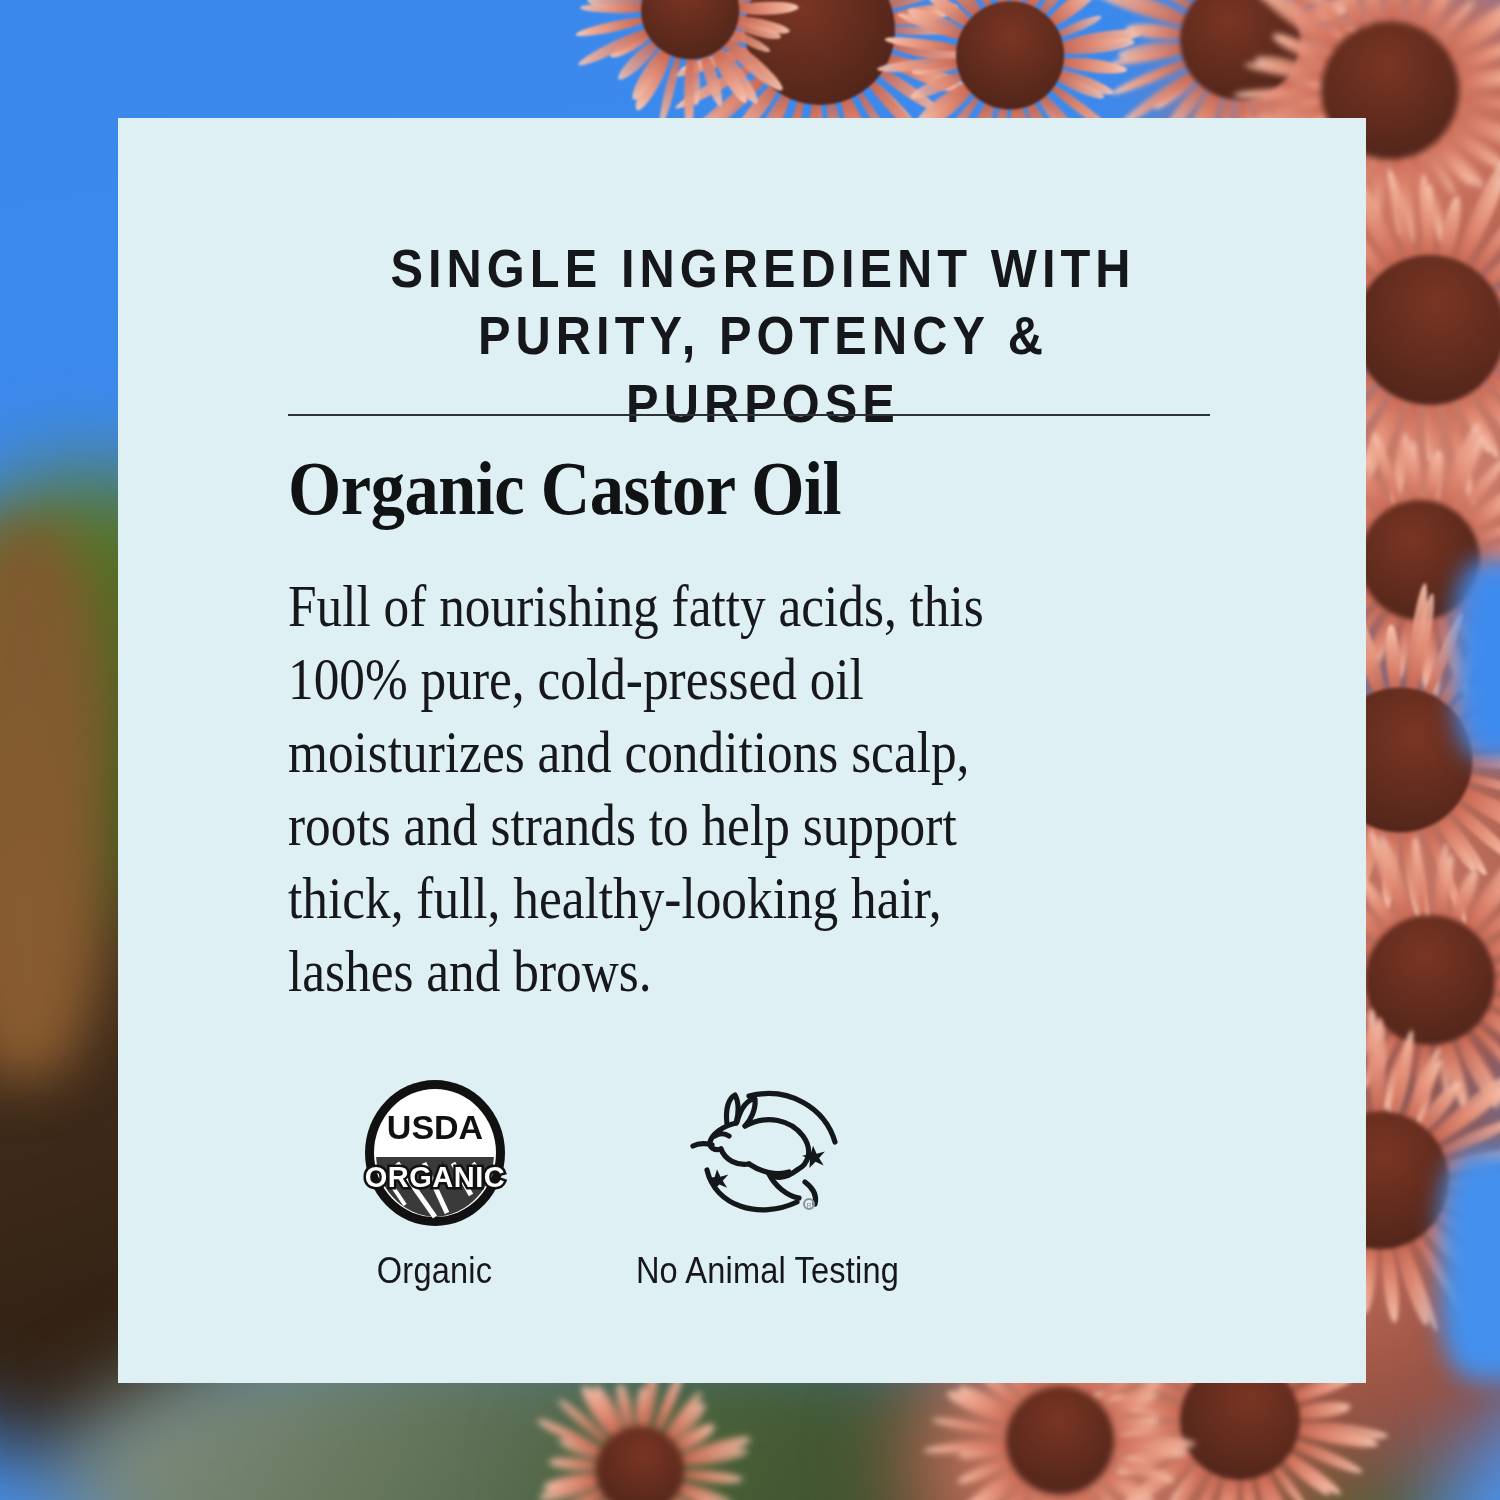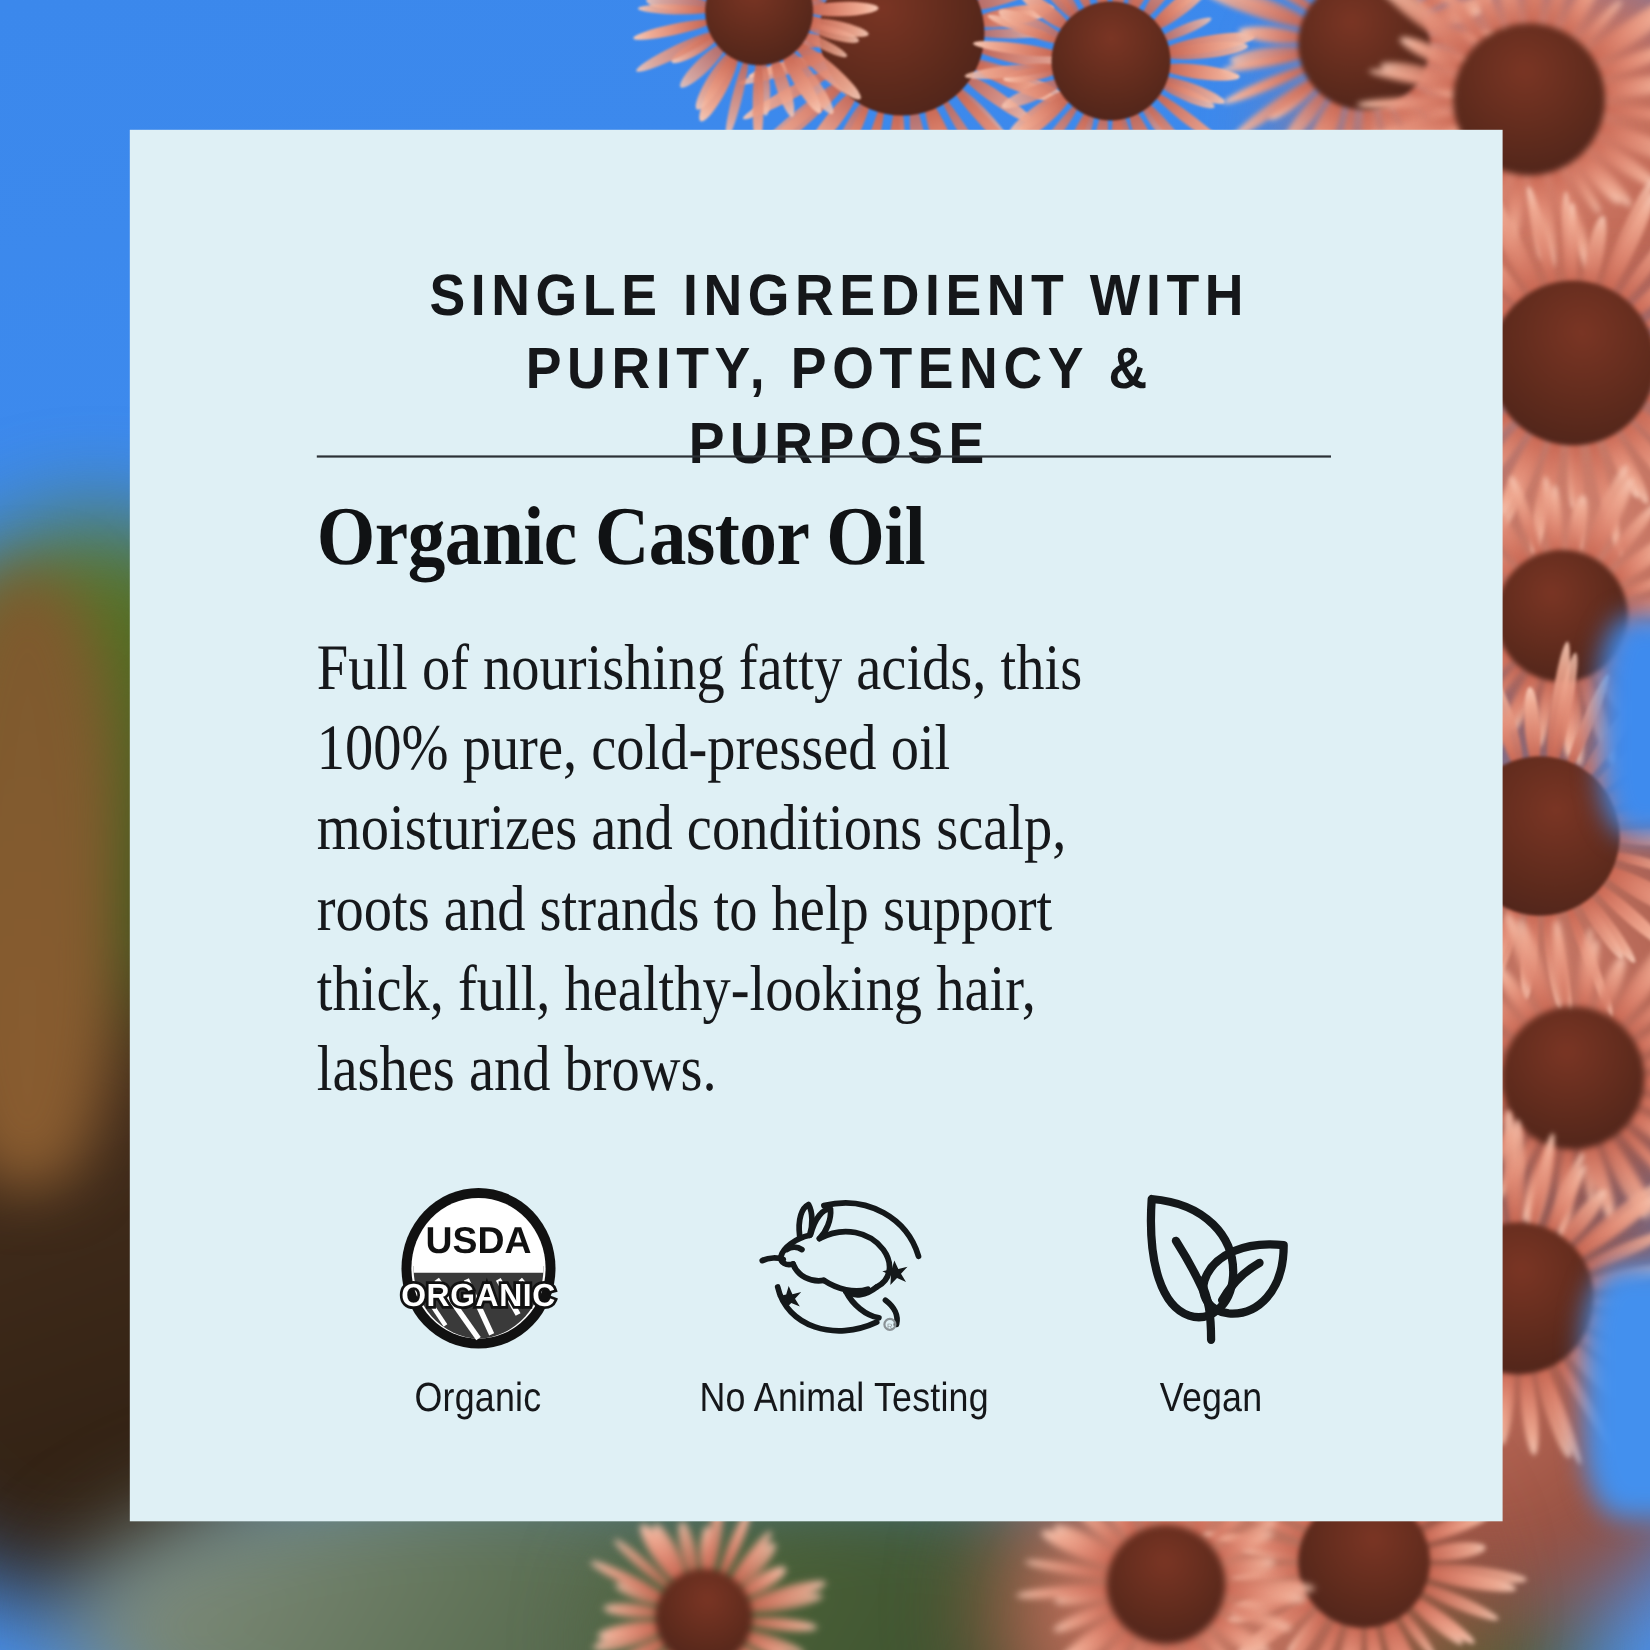--- a/index.html
+++ b/index.html
@@ -746,37 +746,16 @@
             <path d="M131 72 l4.4 9.6 10.2-2.6 -7.2 7.8 5.6 9.1 -10-4.3 -7.4 7.6 0.7-10.5 -9.6-4.6 10.4-2.2 Z" fill="#14181a" transform="translate(-4,-6) scale(0.82) translate(30,18)"></path>
             <path d="M31 96 l4.4 9.6 10.2-2.6 -7.2 7.8 5.6 9.1 -10-4.3 -7.4 7.6 0.7-10.5 -9.6-4.6 10.4-2.2 Z" fill="#14181a" transform="translate(0,-4) scale(0.78) translate(10,26)"></path>
 
             <circle cx="124" cy="126" r="5" fill="none" stroke="#8a9296" stroke-width="2"></circle>
             <text x="124" y="130" text-anchor="middle" font-size="7" font-family="'Liberation Sans', sans-serif" fill="#8a9296">R</text>
           </svg>
         </div>
         <div class="badge-label">No Animal Testing</div>
       </div>
 
-      <div class="badge">
-        <div class="badge-art">
-          <svg width="152" height="150" viewBox="0 0 152 150" aria-hidden="true">
-            <g fill="none" stroke="#14181a" stroke-width="7.5" stroke-linecap="round" stroke-linejoin="round">
-
-              <path d="M22 12 C70 16 98 46 96 82 C94 110 74 124 56 118
-                       C32 110 18 72 22 12 Z"></path>
-
-              <path d="M44 50 C58 72 68 92 74 108"></path>
-
-              <path d="M142 54 C142 96 118 118 92 116 C74 114 66 100 70 86
-                       C78 62 108 50 142 54 Z"></path>
-
-              <path d="M120 70 C106 78 94 90 86 104"></path>
-
-              <path d="M76 140 C76 118 74 102 66 86"></path>
-            </g>
-          </svg>
-        </div>
-        <div class="badge-label">Vegan</div>
-      </div>
 
     </div>
   </div>
 </div>
 
 </body></html>

